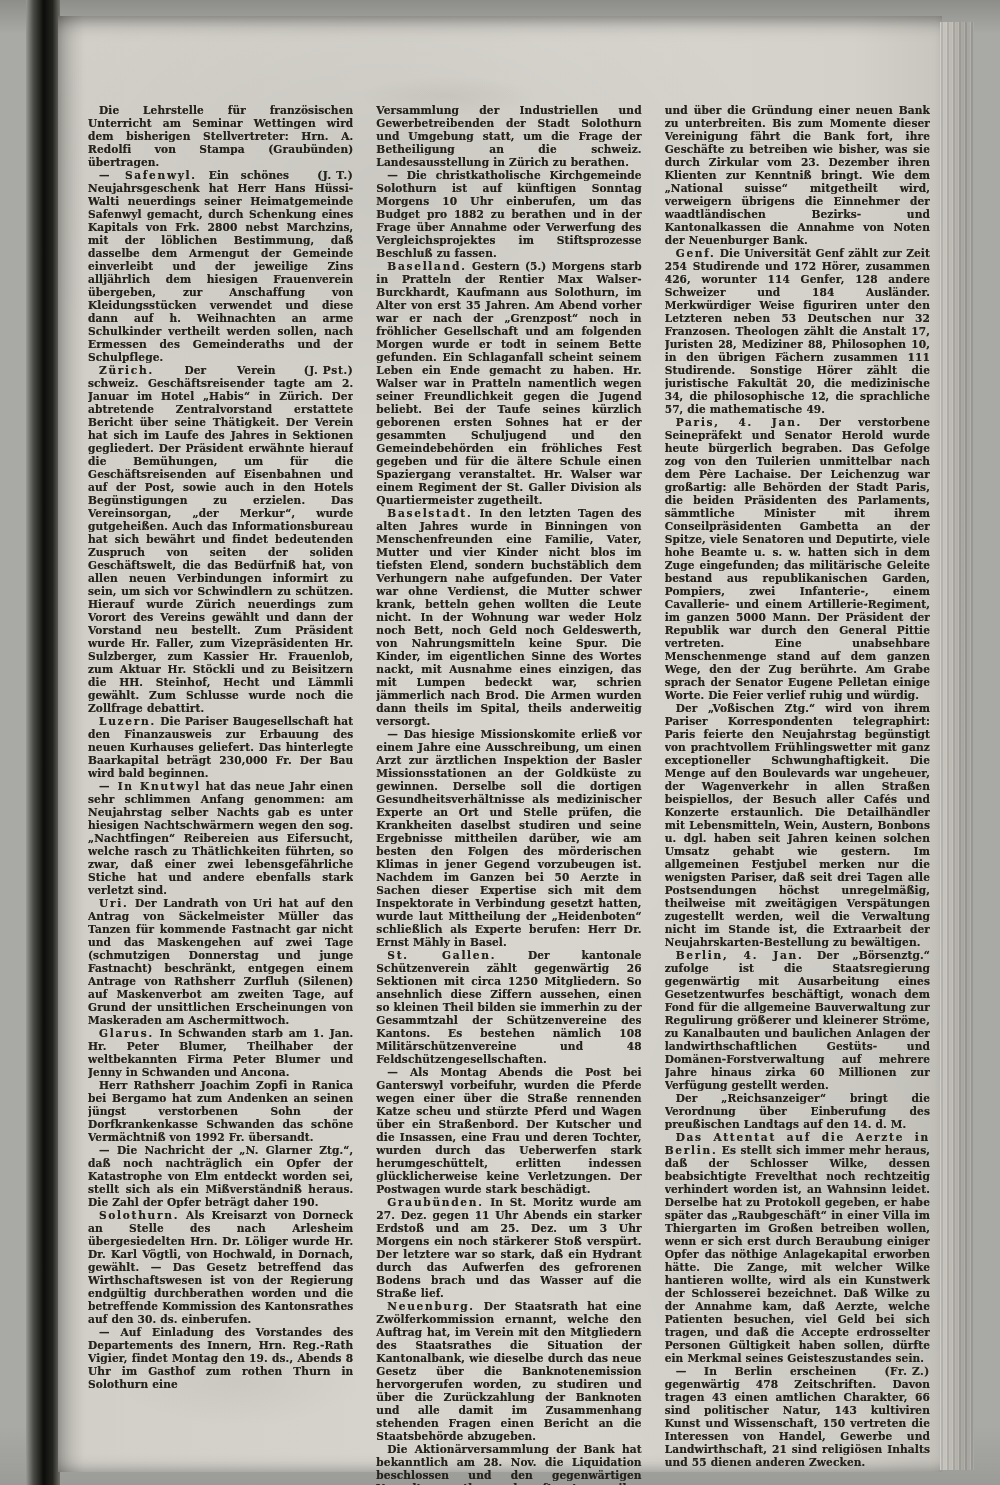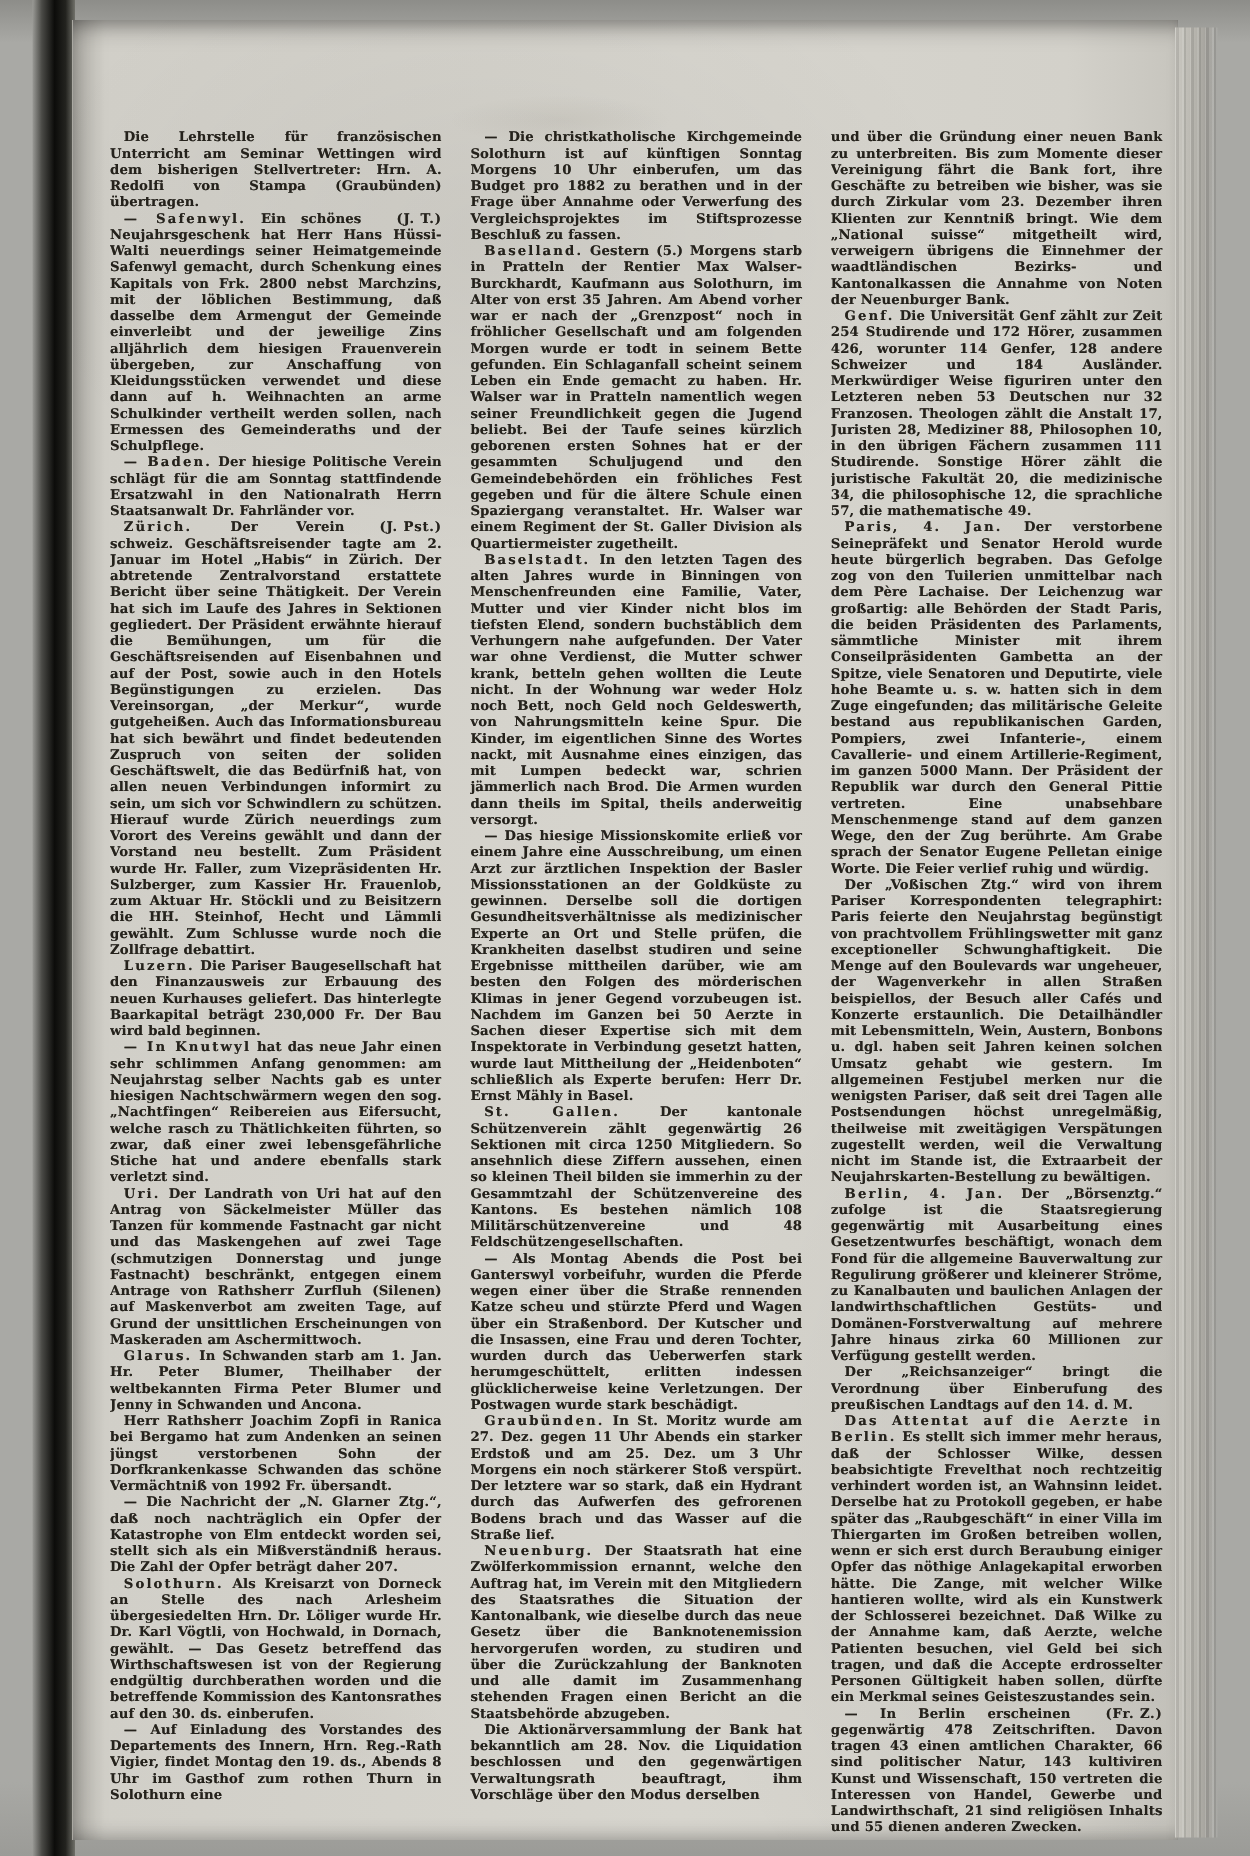--- a/index.html
+++ b/index.html
@@ -74,32 +74,32 @@
 <div class="scan">
   <div class="gutter"></div>
   <div class="paper">
     <div class="stain s1"></div>
     <div class="stain s2"></div>
     <div class="stain s3"></div>
     <div class="text-block">
       <div class="col">
           <p class="para"><span>Die Lehrstelle für französischen Unterricht am Seminar Wettingen wird dem bisherigen Stellvertreter: Hrn. A. Redolfi von Stampa (Graubünden) übertragen.</span></p>
           <p class="para"><span class="lead">— Safenwyl.</span> <span class="sig">(J. T.)</span><span>Ein schönes Neujahrsgeschenk hat Herr Hans Hüssi-Walti neuerdings seiner Heimatgemeinde Safenwyl gemacht, durch Schenkung eines Kapitals von Frk. 2800 nebst Marchzins, mit der löblichen Bestimmung, daß dasselbe dem Armengut der Gemeinde einverleibt und der jeweilige Zins alljährlich dem hiesigen Frauenverein übergeben, zur Anschaffung von Kleidungsstücken verwendet und diese dann auf h. Weihnachten an arme Schulkinder vertheilt werden sollen, nach Ermessen des Gemeinderaths und der Schulpflege.</span></p>
-          <p class="para"><span class="lead">— Baden.</span> <span>Der hiesige Politische Verein schlägt für die am Sonntag stattfindende Ersatzwahl in den Nationalrath Herrn Staatsanwalt Dr. Fahrländer vor.</span></p>
           <p class="para"><span class="lead">Zürich.</span> <span class="sig">(J. Pst.)</span><span>Der Verein schweiz. Geschäftsreisender tagte am 2. Januar im Hotel „Habis“ in Zürich. Der abtretende Zentralvorstand erstattete Bericht über seine Thätigkeit. Der Verein hat sich im Laufe des Jahres in Sektionen gegliedert. Der Präsident erwähnte hierauf die Bemühungen, um für die Geschäftsreisenden auf Eisenbahnen und auf der Post, sowie auch in den Hotels Begünstigungen zu erzielen. Das Vereinsorgan, „der Merkur“, wurde gutgeheißen. Auch das Informationsbureau hat sich bewährt und findet bedeutenden Zuspruch von seiten der soliden Geschäftswelt, die das Bedürfniß hat, von allen neuen Verbindungen informirt zu sein, um sich vor Schwindlern zu schützen. Hierauf wurde Zürich neuerdings zum Vorort des Vereins gewählt und dann der Vorstand neu bestellt. Zum Präsident wurde Hr. Faller, zum Vizepräsidenten Hr. Sulzberger, zum Kassier Hr. Frauenlob, zum Aktuar Hr. Stöckli und zu Beisitzern die HH. Steinhof, Hecht und Lämmli gewählt. Zum Schlusse wurde noch die Zollfrage debattirt.</span></p>
           <p class="para"><span class="lead">Luzern.</span> <span>Die Pariser Baugesellschaft hat den Finanzausweis zur Erbauung des neuen Kurhauses geliefert. Das hinterlegte Baarkapital beträgt 230,000 Fr. Der Bau wird bald beginnen.</span></p>
           <p class="para"><span class="lead">— In Knutwyl</span> <span>hat das neue Jahr einen sehr schlimmen Anfang genommen: am Neujahrstag selber Nachts gab es unter hiesigen Nachtschwärmern wegen den sog. „Nachtfingen“ Reibereien aus Eifersucht, welche rasch zu Thätlichkeiten führten, so zwar, daß einer zwei lebensgefährliche Stiche hat und andere ebenfalls stark verletzt sind.</span></p>
           <p class="para"><span class="lead">Uri.</span> <span>Der Landrath von Uri hat auf den Antrag von Säckelmeister Müller das Tanzen für kommende Fastnacht gar nicht und das Maskengehen auf zwei Tage (schmutzigen Donnerstag und junge Fastnacht) beschränkt, entgegen einem Antrage von Rathsherr Zurfluh (Silenen) auf Maskenverbot am zweiten Tage, auf Grund der unsittlichen Erscheinungen von Maskeraden am Aschermittwoch.</span></p>
           <p class="para"><span class="lead">Glarus.</span> <span>In Schwanden starb am 1. Jan. Hr. Peter Blumer, Theilhaber der weltbekannten Firma Peter Blumer und Jenny in Schwanden und Ancona.</span></p>
           <p class="para"><span>Herr Rathsherr Joachim Zopfi in Ranica bei Bergamo hat zum Andenken an seinen jüngst verstorbenen Sohn der Dorfkrankenkasse Schwanden das schöne Vermächtniß von 1992 Fr. übersandt.</span></p>
-          <p class="para"><span>— Die Nachricht der „N. Glarner Ztg.“, daß noch nachträglich ein Opfer der Katastrophe von Elm entdeckt worden sei, stellt sich als ein Mißverständniß heraus. Die Zahl der Opfer beträgt daher 207.</span></p>
+          <p class="para"><span>— Die Nachricht der „N. Glarner Ztg.“, daß noch nachträglich ein Opfer der Katastrophe von Elm entdeckt worden sei, stellt sich als ein Mißverständniß heraus. Die Zahl der Opfer beträgt daher 190.</span></p>
           <p class="para"><span class="lead">Solothurn.</span> <span>Als Kreisarzt von Dorneck an Stelle des nach Arlesheim übergesiedelten Hrn. Dr. Löliger wurde Hr. Dr. Karl Vögtli, von Hochwald, in Dornach, gewählt. — Das Gesetz betreffend das Wirthschaftswesen ist von der Regierung endgültig durchberathen worden und die betreffende Kommission des Kantonsrathes auf den 30. ds. einberufen.</span></p>
           <p class="para"><span>— Auf Einladung des Vorstandes des Departements des Innern, Hrn. Reg.-Rath Vigier, findet Montag den 19. ds., Abends 8 Uhr im Gasthof zum rothen Thurn in Solothurn eine</span></p>
         </div>
       <div class="col">
+          <p class="para cont"><span>Versammlung der Industriellen und Gewerbetreibenden der Stadt Solothurn und Umgebung statt, um die Frage der Betheiligung an die schweiz. Landesausstellung in Zürich zu berathen.</span></p>
           <p class="para"><span>— Die christkatholische Kirchgemeinde Solothurn ist auf künftigen Sonntag Morgens 10 Uhr einberufen, um das Budget pro 1882 zu berathen und in der Frage über Annahme oder Verwerfung des Vergleichsprojektes im Stiftsprozesse Beschluß zu fassen.</span></p>
           <p class="para"><span class="lead">Baselland.</span> <span>Gestern (5.) Morgens starb in Pratteln der Rentier Max Walser-Burckhardt, Kaufmann aus Solothurn, im Alter von erst 35 Jahren. Am Abend vorher war er nach der „Grenzpost“ noch in fröhlicher Gesellschaft und am folgenden Morgen wurde er todt in seinem Bette gefunden. Ein Schlaganfall scheint seinem Leben ein Ende gemacht zu haben. Hr. Walser war in Pratteln namentlich wegen seiner Freundlichkeit gegen die Jugend beliebt. Bei der Taufe seines kürzlich geborenen ersten Sohnes hat er der gesammten Schuljugend und den Gemeindebehörden ein fröhliches Fest gegeben und für die ältere Schule einen Spaziergang veranstaltet. Hr. Walser war einem Regiment der St. Galler Division als Quartiermeister zugetheilt.</span></p>
           <p class="para"><span class="lead">Baselstadt.</span> <span>In den letzten Tagen des alten Jahres wurde in Binningen von Menschenfreunden eine Familie, Vater, Mutter und vier Kinder nicht blos im tiefsten Elend, sondern buchstäblich dem Verhungern nahe aufgefunden. Der Vater war ohne Verdienst, die Mutter schwer krank, betteln gehen wollten die Leute nicht. In der Wohnung war weder Holz noch Bett, noch Geld noch Geldeswerth, von Nahrungsmitteln keine Spur. Die Kinder, im eigentlichen Sinne des Wortes nackt, mit Ausnahme eines einzigen, das mit Lumpen bedeckt war, schrien jämmerlich nach Brod. Die Armen wurden dann theils im Spital, theils anderweitig versorgt.</span></p>
           <p class="para"><span>— Das hiesige Missionskomite erließ vor einem Jahre eine Ausschreibung, um einen Arzt zur ärztlichen Inspektion der Basler Missionsstationen an der Goldküste zu gewinnen. Derselbe soll die dortigen Gesundheitsverhältnisse als medizinischer Experte an Ort und Stelle prüfen, die Krankheiten daselbst studiren und seine Ergebnisse mittheilen darüber, wie am besten den Folgen des mörderischen Klimas in jener Gegend vorzubeugen ist. Nachdem im Ganzen bei 50 Aerzte in Sachen dieser Expertise sich mit dem Inspektorate in Verbindung gesetzt hatten, wurde laut Mittheilung der „Heidenboten“ schließlich als Experte berufen: Herr Dr. Ernst Mähly in Basel.</span></p>
           <p class="para"><span class="lead">St. Gallen.</span> <span>Der kantonale Schützenverein zählt gegenwärtig 26 Sektionen mit circa 1250 Mitgliedern. So ansehnlich diese Ziffern aussehen, einen so kleinen Theil bilden sie immerhin zu der Gesammtzahl der Schützenvereine des Kantons. Es bestehen nämlich 108 Militärschützenvereine und 48 Feldschützengesellschaften.</span></p>
           <p class="para"><span>— Als Montag Abends die Post bei Ganterswyl vorbeifuhr, wurden die Pferde wegen einer über die Straße rennenden Katze scheu und stürzte Pferd und Wagen über ein Straßenbord. Der Kutscher und die Insassen, eine Frau und deren Tochter, wurden durch das Ueberwerfen stark herumgeschüttelt, erlitten indessen glücklicherweise keine Verletzungen. Der Postwagen wurde stark beschädigt.</span></p>
           <p class="para"><span class="lead">Graubünden.</span> <span>In St. Moritz wurde am 27. Dez. gegen 11 Uhr Abends ein starker Erdstoß und am 25. Dez. um 3 Uhr Morgens ein noch stärkerer Stoß verspürt. Der letztere war so stark, daß ein Hydrant durch das Aufwerfen des gefrorenen Bodens brach und das Wasser auf die Straße lief.</span></p>
           <p class="para"><span class="lead">Neuenburg.</span> <span>Der Staatsrath hat eine Zwölferkommission ernannt, welche den Auftrag hat, im Verein mit den Mitgliedern des Staatsrathes die Situation der Kantonalbank, wie dieselbe durch das neue Gesetz über die Banknotenemission hervorgerufen worden, zu studiren und über die Zurückzahlung der Banknoten und alle damit im Zusammenhang stehenden Fragen einen Bericht an die Staatsbehörde abzugeben.</span></p>
           <p class="para"><span>Die Aktionärversammlung der Bank hat bekanntlich am 28. Nov. die Liquidation beschlossen und den gegenwärtigen Verwaltungsrath beauftragt, ihm Vorschläge über den Modus derselben</span></p>
         </div>

